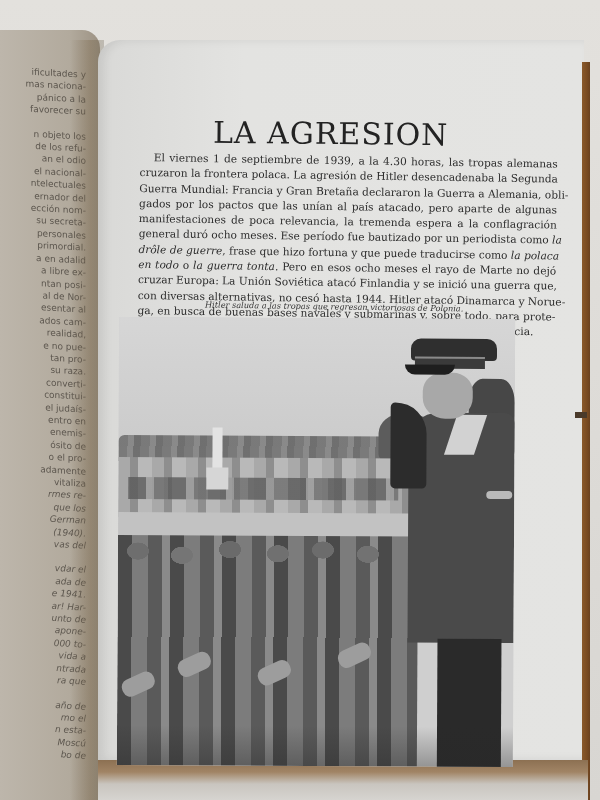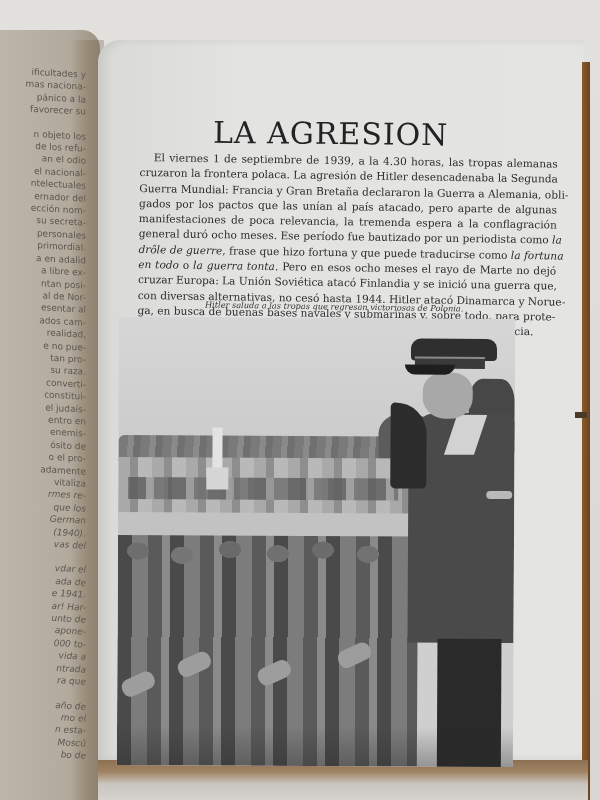--- a/index.html
+++ b/index.html
@@ -196,21 +196,21 @@
 
 <h1 class="title">LA AGRESION</h1>
 
 <div class="body-text">
   <span class="line indent">El viernes 1 de septiembre de 1939, a la 4.30 horas, las tropas alemanas</span>
   <span class="line">cruzaron la frontera polaca. La agresión de Hitler desencadenaba la Segunda</span>
   <span class="line">Guerra Mundial: Francia y Gran Bretaña declararon la Guerra a Alemania, obli-</span>
   <span class="line">gados por los pactos que las unían al país atacado, pero aparte de algunas</span>
   <span class="line">manifestaciones de poca relevancia, la tremenda espera a la conflagración</span>
   <span class="line">general duró ocho meses. Ese período fue bautizado por un periodista como <i>la</i></span>
-  <span class="line"><i>drôle de guerre</i>, frase que hizo fortuna y que puede traducirse como <i>la fortuna</i></span>
+  <span class="line"><i>drôle de guerre</i>, frase que hizo fortuna y que puede traducirse como <i>la polaca</i></span>
   <span class="line"><i>en todo</i> o <i>la guerra tonta</i>. Pero en esos ocho meses el rayo de Marte no dejó</span>
   <span class="line">cruzar Europa: La Unión Soviética atacó Finlandia y se inició una guerra que,</span>
   <span class="line">con diversas alternativas, no cesó hasta 1944. Hitler atacó Dinamarca y Norue-</span>
   <span class="line">ga, en busca de buenas bases navales y submarinas y, sobre todo, para prote-</span>
   <span class="line last">ger sus suministros de hierro que llegaban principalmente de Suecia.</span>
 </div>
 
 <div class="caption">Hitler saluda a las tropas que regresan victoriosas de Polonia.</div>
 
 <div class="photo">

